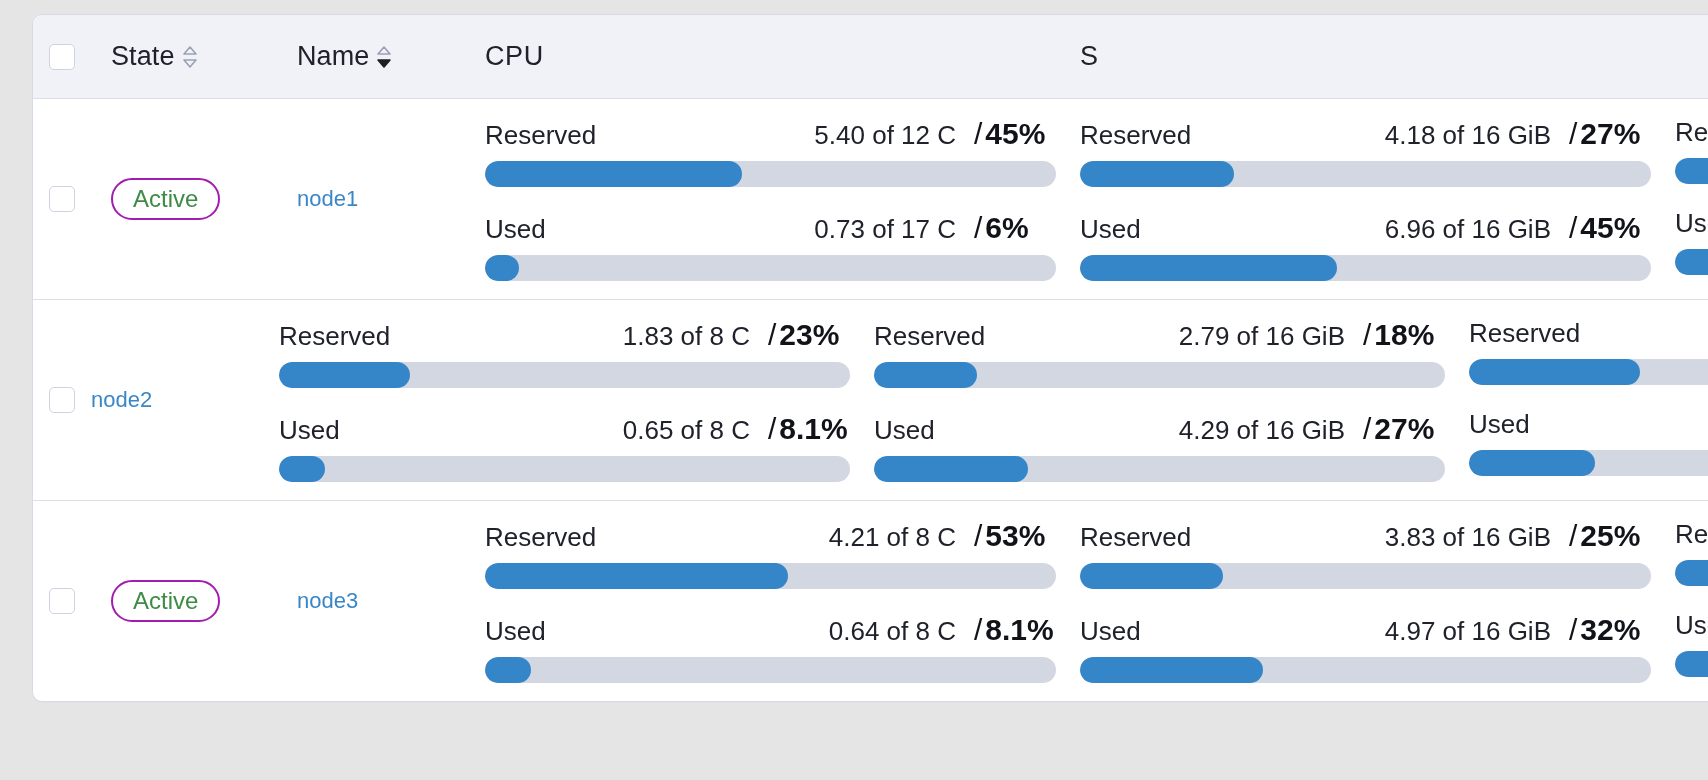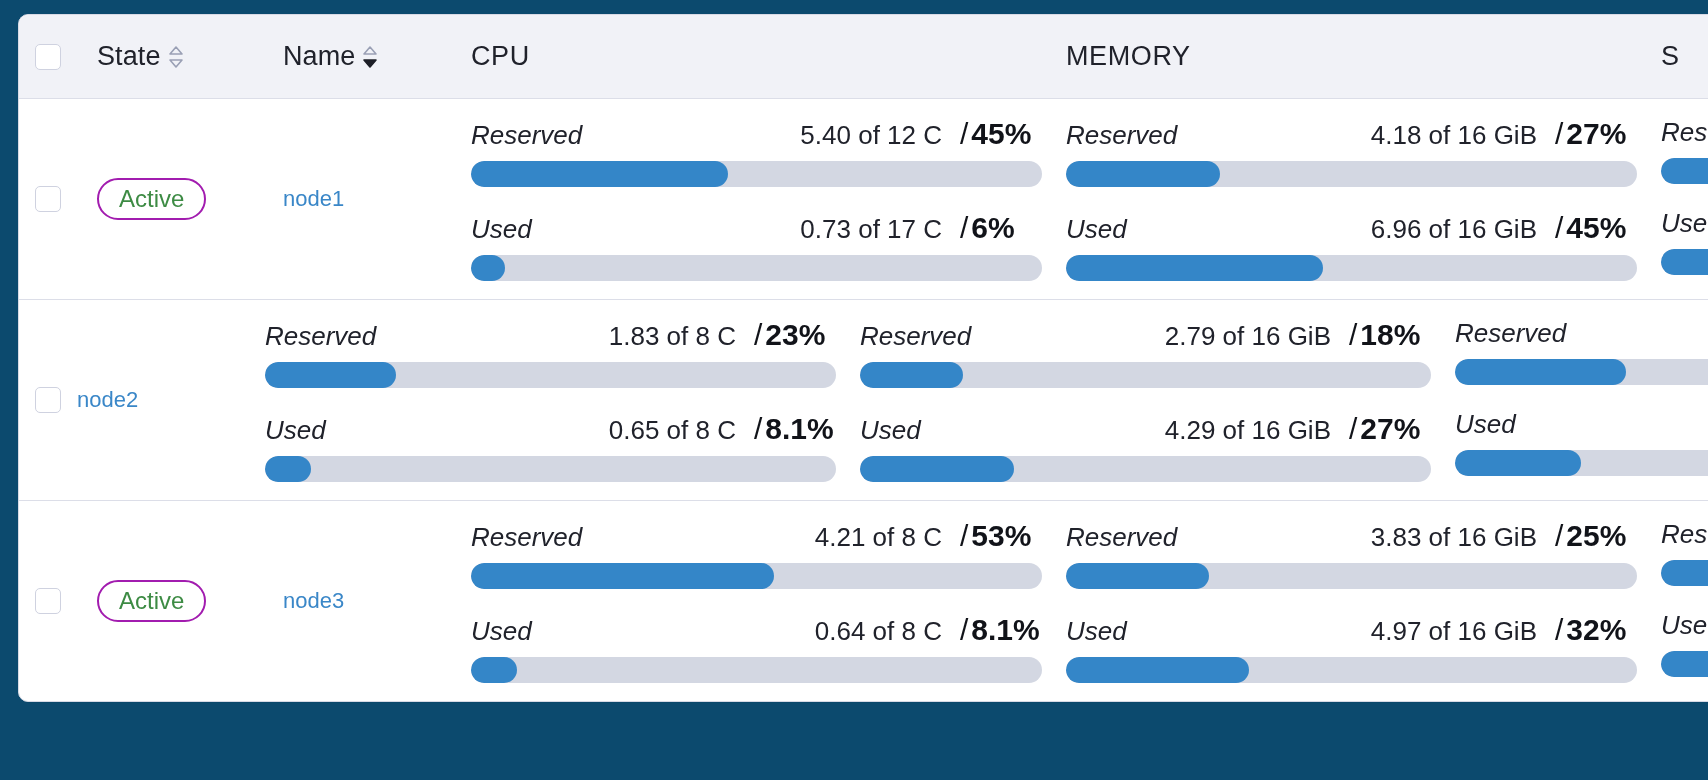--- a/index.html
+++ b/index.html
@@ -7,22 +7,22 @@
     margin: 0; padding: 0;
     width: 1708px; height: 780px;
     background: #ffffff;
     font-family: "Liberation Sans", sans-serif;
     overflow: hidden;
   }
   .page {
     position: relative;
     width: 1708px;
     height: 780px;
-    background: #0c4a6e;
-    padding: 14px 0 0 18px;
+    background: #e5e5e5;
+    padding: 14px 0 0 32px;
     overflow: hidden;
   }
   .table-card {
     position: relative;
     width: 1800px;            
     border: 1px solid #d8dae5;
     border-radius: 10px;
     background: #fff;
     overflow: hidden;
     box-shadow: 0 1px 0 rgba(0,0,0,0.02);
@@ -111,21 +111,21 @@
   
   .metric-block + .metric-block { margin-top: 24px; }
   .metric-head {
     display: flex;
     align-items: baseline;
     font-size: 26px;
     color: #20222b;
     margin-bottom: 10px;
     white-space: nowrap;
   }
-  .metric-label { flex: 0 0 auto; font-style: italic; }
+  .metric-label { flex: 0 0 auto; }
   .metric-value {
     margin-left: auto;
     font-size: 26px;
     color: #20222b;
   }
   .metric-pct {
     margin-left: 18px;
     font-size: 30px;
     color: #111319;
     min-width: 82px;
@@ -176,23 +176,20 @@
               <path d="M9 3 L15 10 L3 10 Z" fill="none" stroke="#9aa0b5" stroke-width="1.6" stroke-linejoin="round"></path>
               <path d="M9 23 L15 16 L3 16 Z" fill="#1d1f27" stroke="#1d1f27" stroke-width="1.6" stroke-linejoin="round"></path>
             </svg>
           </span>
         </span>
       </div>
       <div class="c-metric first" style="padding-top:0;padding-bottom:0;display:flex;">
         <span class="th-label upper">CPU</span>
       </div>
       <div class="c-metric" style="padding-top:0;padding-bottom:0;display:flex;align-items:center;">
-        <span class="th-label upper">MEMORY</span>
-      </div>
-      <div class="c-metric" style="padding-top:0;padding-bottom:0;display:flex;align-items:center;">
         <span class="th-label upper">S</span>
       </div>
     </div>
 
     <div class="tbody" id="tbody">
         <div class="trow">
           <div class="c-check">
             <div class="checkbox"></div>
           </div>
           <div class="c-state">

